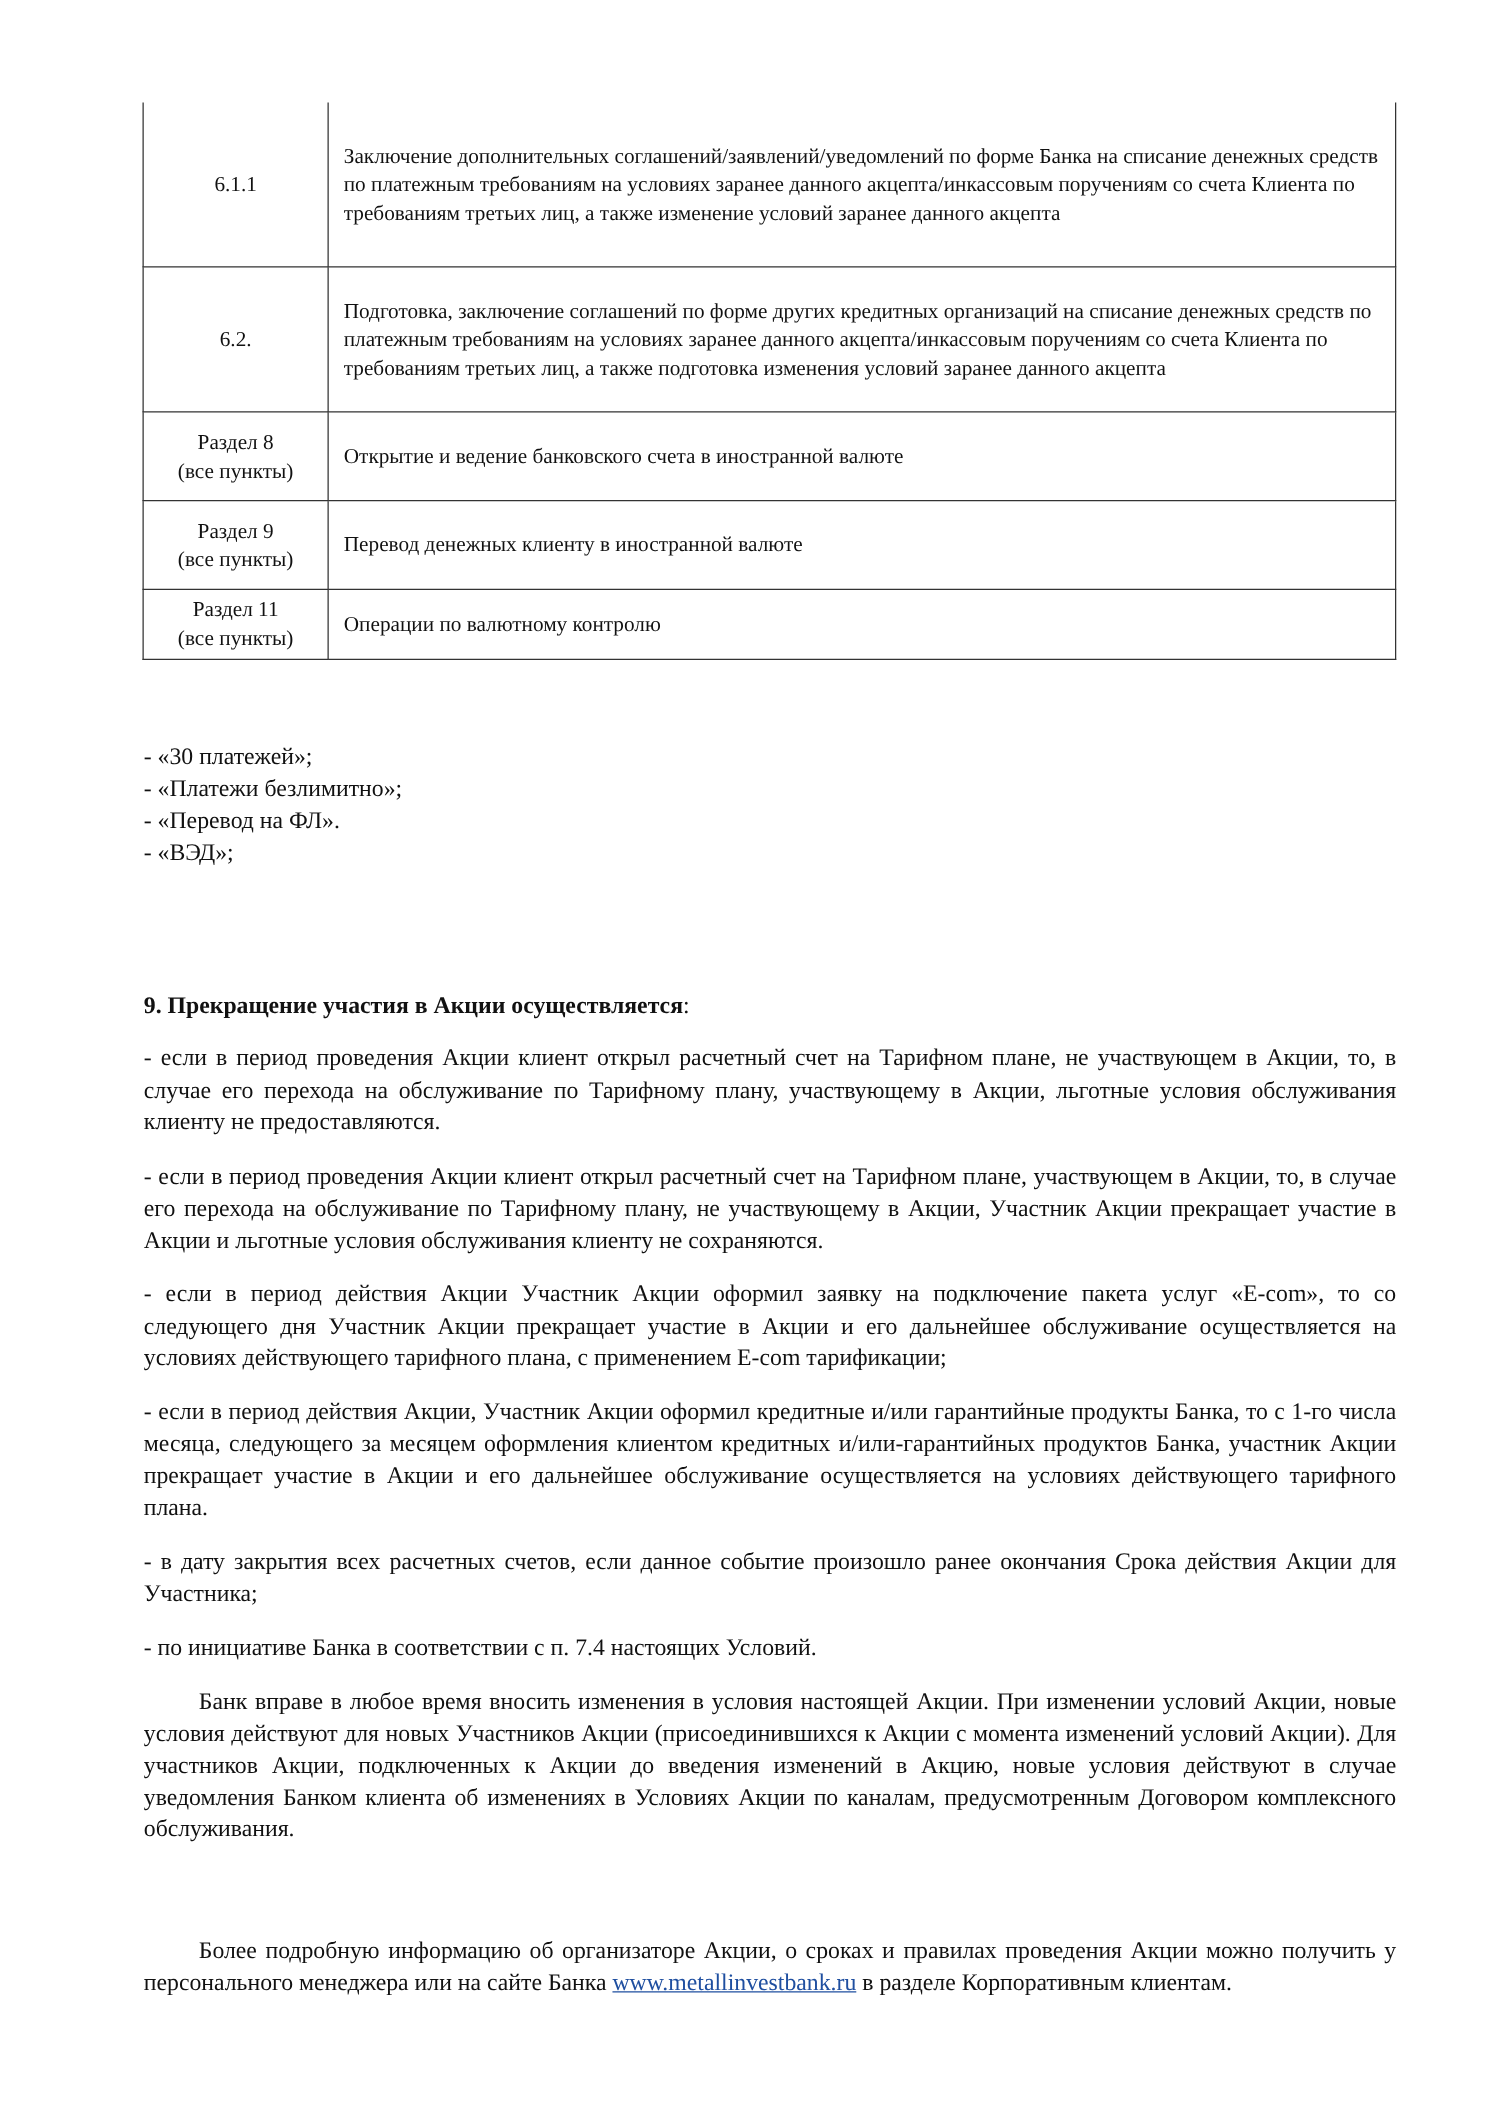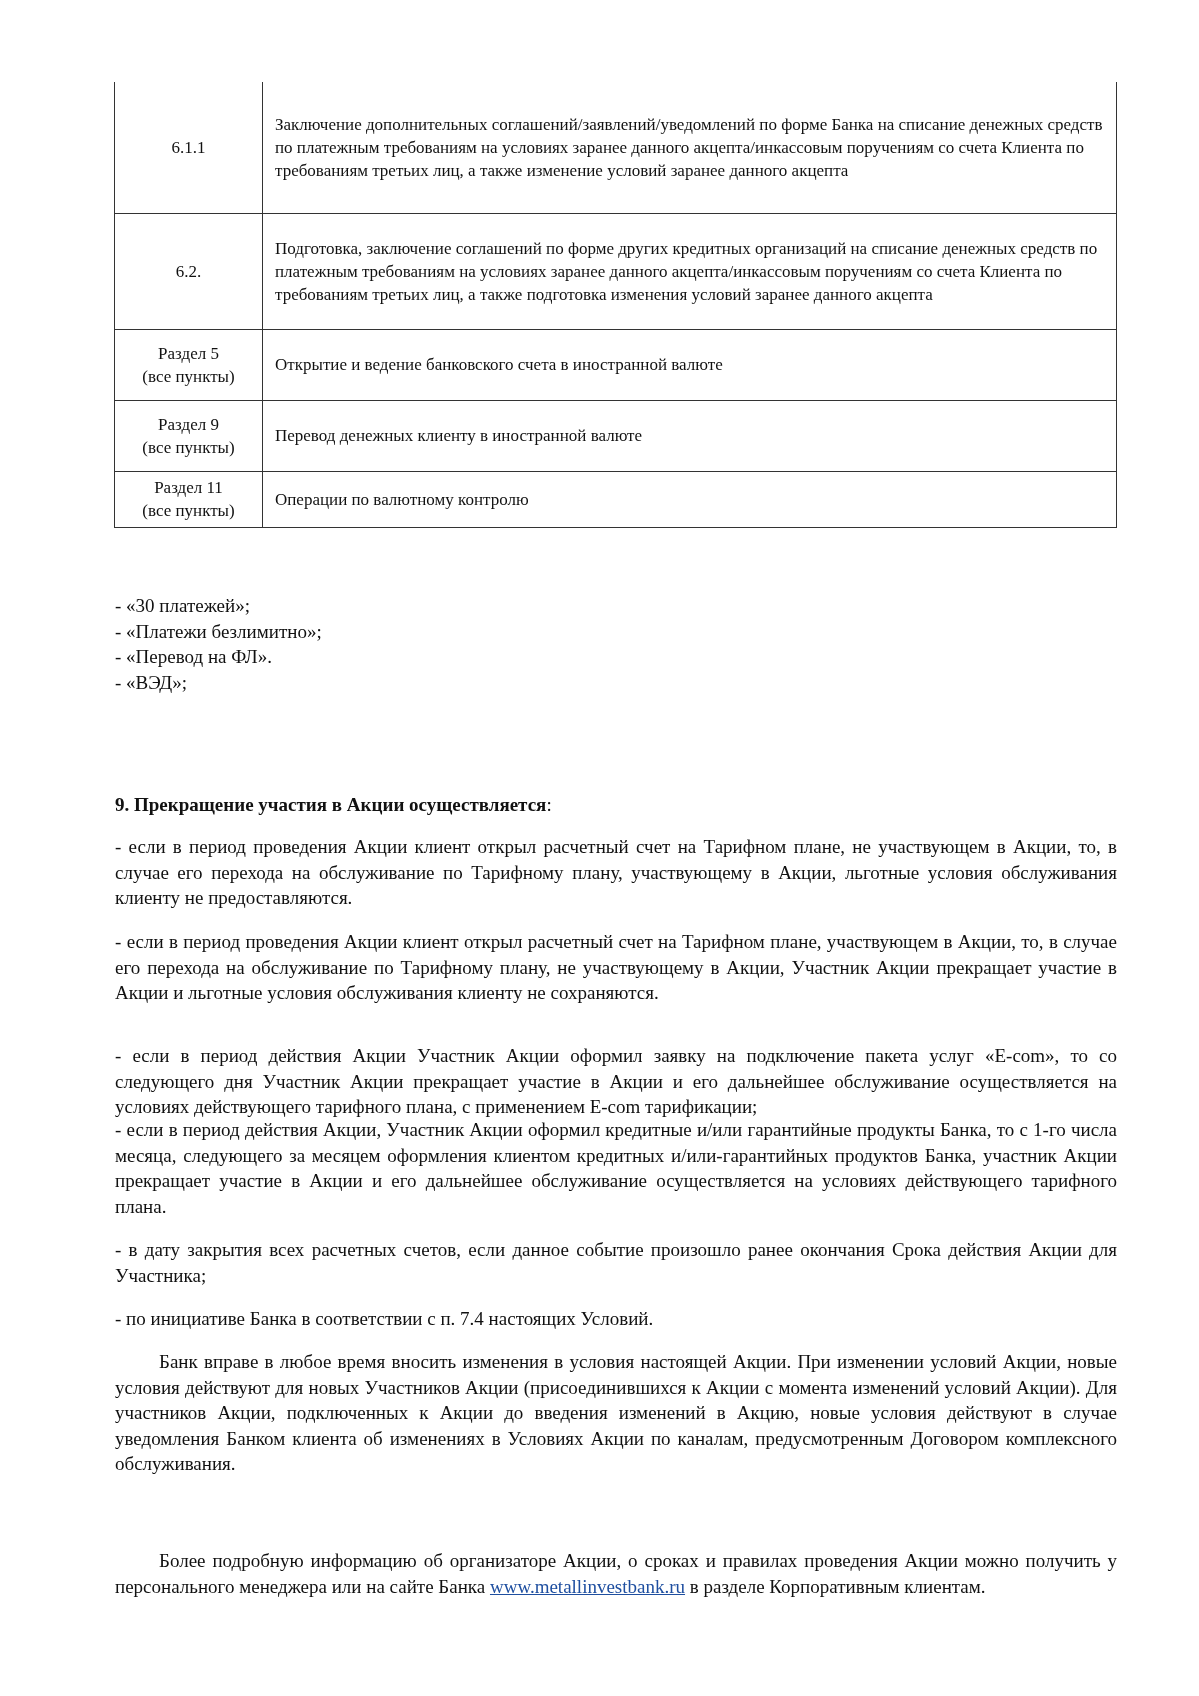--- a/index.html
+++ b/index.html
@@ -45,21 +45,21 @@
         <tr style="height:131px;">
       <td class="num">6.1.1</td>
       <td class="desc">Заключение дополнительных соглашений/заявлений/уведомлений по форме Банка на списание денежных средств по платежным требованиям на условиях заранее данного акцепта/инкассовым поручениям со счета Клиента по требованиям третьих лиц, а также изменение условий заранее данного акцепта</td>
     </tr>
     <tr style="height:116px;">
       <td class="num">6.2.</td>
       <td class="desc">Подготовка, заключение соглашений по форме других кредитных организаций на списание денежных средств по платежным требованиям на условиях заранее данного акцепта/инкассовым поручениям со счета Клиента по требованиям третьих лиц, а также подготовка изменения условий заранее данного акцепта</td>
     </tr>
     <tr style="height:71px;">
       <td class="num">
-        <span class="sec-line">Раздел 5</span>
+        <span class="sec-line">Раздел 8</span>
         <span class="sec-line">(все пункты)</span>
       </td>
       <td class="desc">Открытие и ведение банковского счета в иностранной валюте</td>
     </tr>
     <tr style="height:71px;">
       <td class="num">
         <span class="sec-line">Раздел 9</span>
         <span class="sec-line">(все пункты)</span>
       </td>
       <td class="desc">Перевод денежных клиенту в иностранной валюте</td>
@@ -80,21 +80,21 @@
     <span class="line">- «Перевод на ФЛ».</span>
     <span class="line">- «ВЭД»;</span>
   </div>
 
   <div class="txt" style="top:792px;">
     <span class="heading">9.  Прекращение участия в Акции осуществляется</span><span>:</span>
   </div>
 
   <div class="txt just" style="top:834px;">- если  в период проведения Акции клиент открыл расчетный счет на Тарифном плане, не участвующем в Акции, то, в случае его перехода на обслуживание по  Тарифному плану,  участвующему в Акции, льготные условия обслуживания клиенту не предоставляются.</div>
   <div class="txt just" style="top:929px;">- если  в период проведения Акции клиент открыл расчетный счет на Тарифном плане,  участвующем в Акции, то, в случае его перехода на обслуживание по  Тарифному плану,  не участвующему в Акции, Участник Акции прекращает участие в Акции и льготные условия обслуживания клиенту не сохраняются.</div>
-  <div class="txt just" style="top:1023px;margin-top:20px;">- если в период действия Акции Участник Акции оформил заявку на подключение пакета услуг «E-com», то со следующего дня Участник Акции прекращает участие в Акции и   его дальнейшее обслуживание осуществляется  на  условиях действующего тарифного плана, с применением  E-com тарификации;</div>
+  <div class="txt just" style="top:1023px;">- если в период действия Акции Участник Акции оформил заявку на подключение пакета услуг «E-com», то со следующего дня Участник Акции прекращает участие в Акции и   его дальнейшее обслуживание осуществляется  на  условиях действующего тарифного плана, с применением  E-com тарификации;</div>
   <div class="txt just" style="top:1117px;">- если в период действия Акции, Участник Акции оформил кредитные и/или гарантийные продукты Банка, то с 1-го числа месяца, следующего за месяцем оформления клиентом кредитных и/или-гарантийных продуктов Банка, участник Акции прекращает участие в Акции и его дальнейшее обслуживание осуществляется на  условиях действующего тарифного плана.</div>
   <div class="txt just" style="top:1237px;">- в дату закрытия всех расчетных счетов, если данное событие произошло ранее окончания Срока действия Акции для Участника;</div>
   <div class="txt just" style="top:1306px;">-  по инициативе Банка в соответствии с п. 7.4 настоящих Условий.</div>
 
   <div class="txt just indent" style="top:1349px;">Банк вправе в любое время вносить изменения в условия настоящей Акции. При изменении условий Акции, новые условия действуют для новых Участников Акции (присоединившихся к Акции с момента изменений условий Акции). Для участников Акции, подключенных к Акции до введения изменений в Акцию, новые условия действуют в случае уведомления Банком клиента об  изменениях в Условиях Акции по каналам, предусмотренным Договором комплексного обслуживания.</div>
 
   <div class="txt just indent" style="top:1548px;">
     <span>Более подробную информацию об организаторе Акции, о сроках и правилах проведения Акции можно получить у персонального менеджера или на сайте Банка </span><a class="link">www.metallinvestbank.ru</a><span> в разделе Корпоративным клиентам.</span>
   </div>
 

